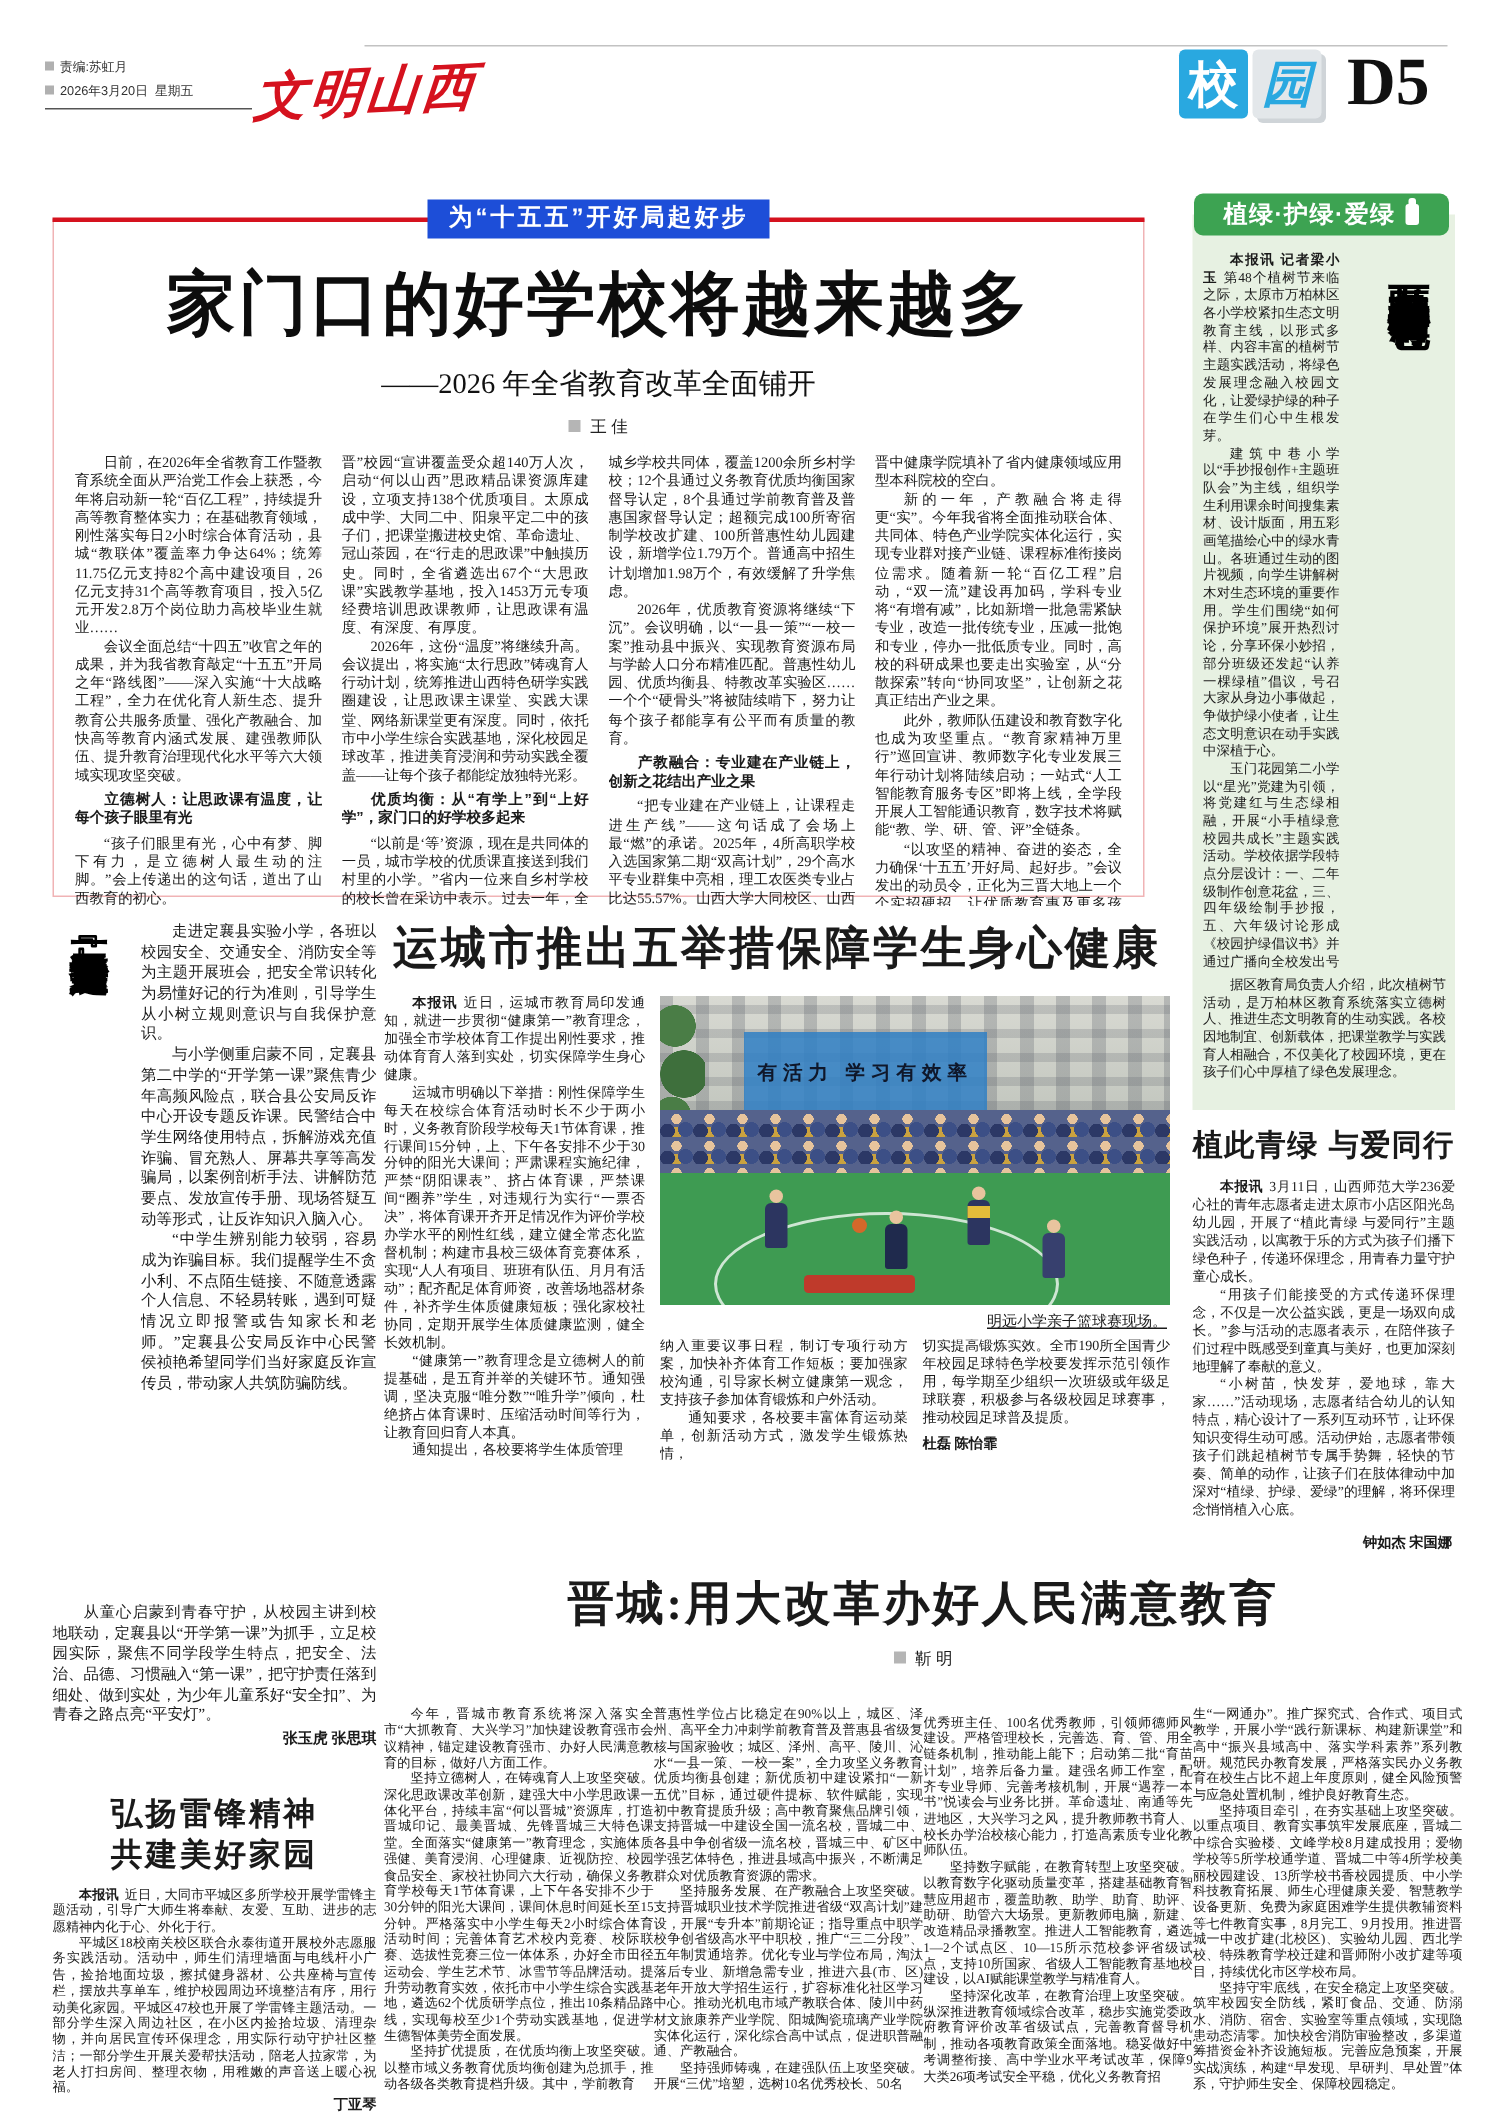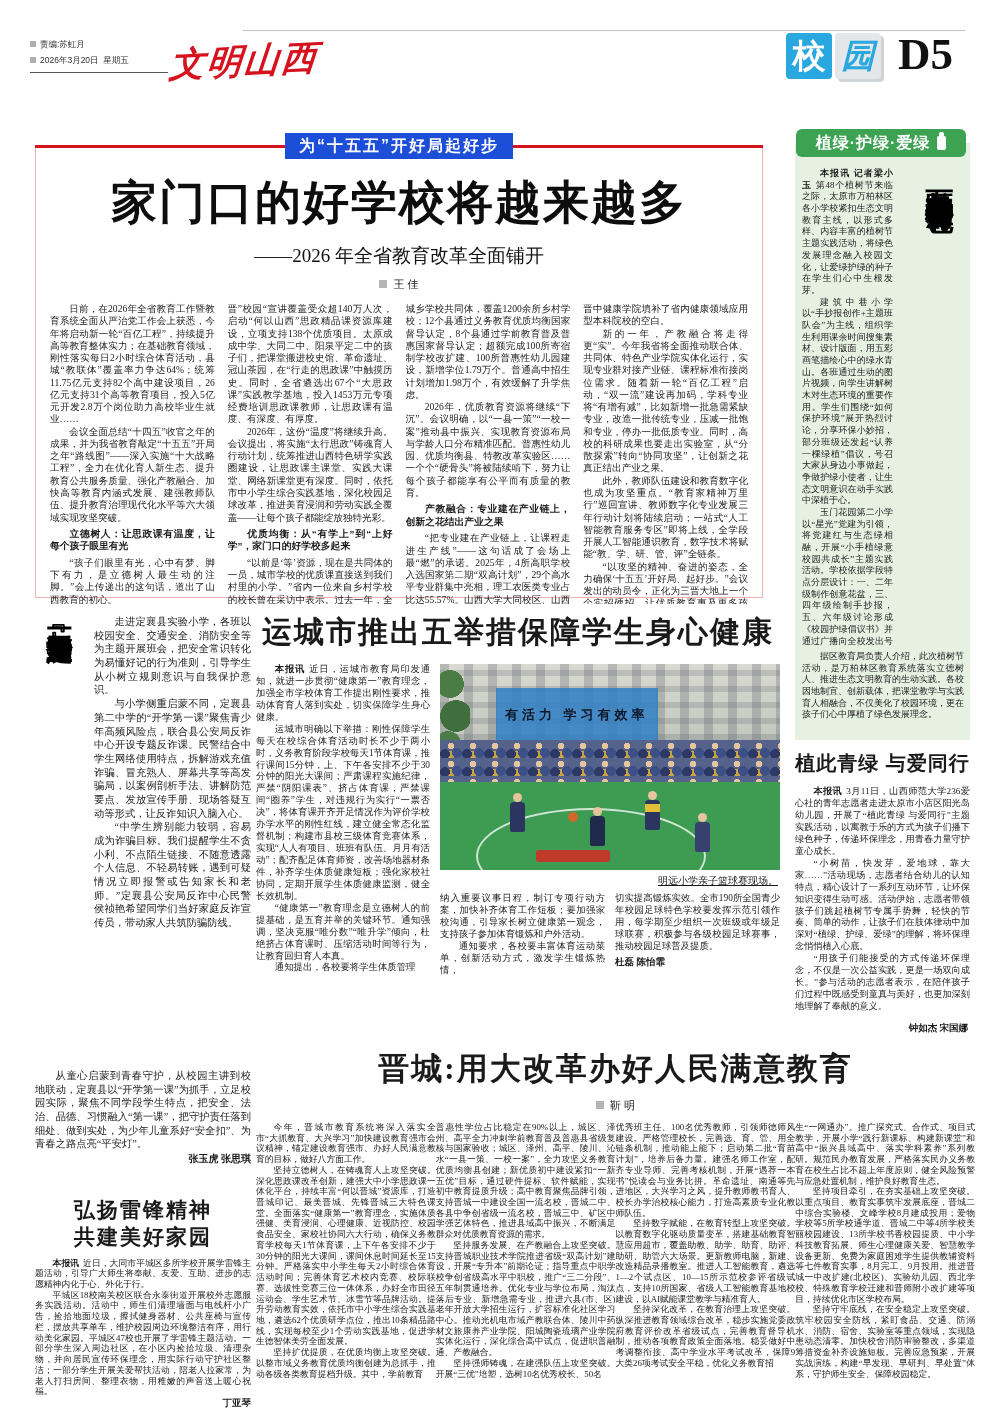--- a/index.html
+++ b/index.html
@@ -115,21 +115,21 @@
   .k2 { left:150px; top:34px; background:#1f2a4d; }
   .k3 { left:205px; top:18px; background:#2c3560; }
   .k3::after { content:""; position:absolute; top:4px; left:0; right:0; height:8px; background:#e3bc3a; }
   .k4 { left:255px; top:40px; background:#37406e; }
   .ball { position:absolute; left:128px; top:30px; width:10px; height:10px; border-radius:50%; background:#d4682a; }
 
   
   .jincheng { position:absolute; left:256px; top:1048px; width:719px; height:360px; }
   .jincheng h2 { text-align:center; font-family:"Liberation Serif",serif; font-weight:900; font-size:31px; letter-spacing:2px; }
   .jbyline { text-align:center; font-size:11px; margin-top:8px; font-family:"Liberation Sans",sans-serif; }
-  .jcols { display:flex; margin-top:9px; height:288px; overflow:hidden; }
+  .jcols { display:flex; margin-top:9px; height:288px; overflow:hidden;align-items:center; }
   .jcols .col { flex:1; overflow:hidden; }
   .jcols .p { font-size:8.8px; line-height:1.22; }
 </style>
 </head>
 <body>
 
 <div class="page">
 
   <div class="topline"></div>
   <div class="meta">
@@ -194,22 +194,22 @@
     </div>
     <div class="gfull">
       <p class="p">据区教育局负责人介绍，此次植树节活动，是万柏林区教育系统落实立德树人、推进生态文明教育的生动实践。各校因地制宜、创新载体，把课堂教学与实践育人相融合，不仅美化了校园环境，更在孩子们心中厚植了绿色发展理念。</p>
     </div>
   </section>
 
   <section class="qinglv">
     <h2>植此青绿 与爱同行</h2>
     <div class="body">
       <p class="p"><b class="intro">本报讯</b><span>3月11日，山西师范大学236爱心社的青年志愿者走进太原市小店区阳光岛幼儿园，开展了“植此青绿 与爱同行”主题实践活动，以寓教于乐的方式为孩子们播下绿色种子，传递环保理念，用青春力量守护童心成长。</span></p>
+      <p class="p">“用孩子们能接受的方式传递环保理念，不仅是一次公益实践，更是一场双向成长。”参与活动的志愿者表示，在陪伴孩子们过程中既感受到童真与美好，也更加深刻地理解了奉献的意义。</p>
       <p class="p">“小树苗，快发芽，爱地球，靠大家……”活动现场，志愿者结合幼儿的认知特点，精心设计了一系列互动环节，让环保知识变得生动可感。活动伊始，志愿者带领孩子们跳起植树节专属手势舞，轻快的节奏、简单的动作，让孩子们在肢体律动中加深对“植绿、护绿、爱绿”的理解，将环保理念悄悄植入心底。</p>
-      <p class="p">“用孩子们能接受的方式传递环保理念，不仅是一次公益实践，更是一场双向成长。”参与活动的志愿者表示，在陪伴孩子们过程中既感受到童真与美好，也更加深刻地理解了奉献的意义。</p>
     </div>
     <div class="qbyl">钟如杰 宋国娜</div>
   </section>
 
   <section class="dingxiang">
     <div class="drow">
       <div class="vh2">定襄『开学第一课』紧扣法治主题</div>
       <div class="dtext">
         <p class="p">走进定襄县实验小学，各班以校园安全、交通安全、消防安全等为主题开展班会，把安全常识转化为易懂好记的行为准则，引导学生从小树立规则意识与自我保护意识。</p>
         <p class="p">与小学侧重启蒙不同，定襄县第二中学的“开学第一课”聚焦青少年高频风险点，联合县公安局反诈中心开设专题反诈课。民警结合中学生网络使用特点，拆解游戏充值诈骗、冒充熟人、屏幕共享等高发骗局，以案例剖析手法、讲解防范要点、发放宣传手册、现场答疑互动等形式，让反诈知识入脑入心。</p>

